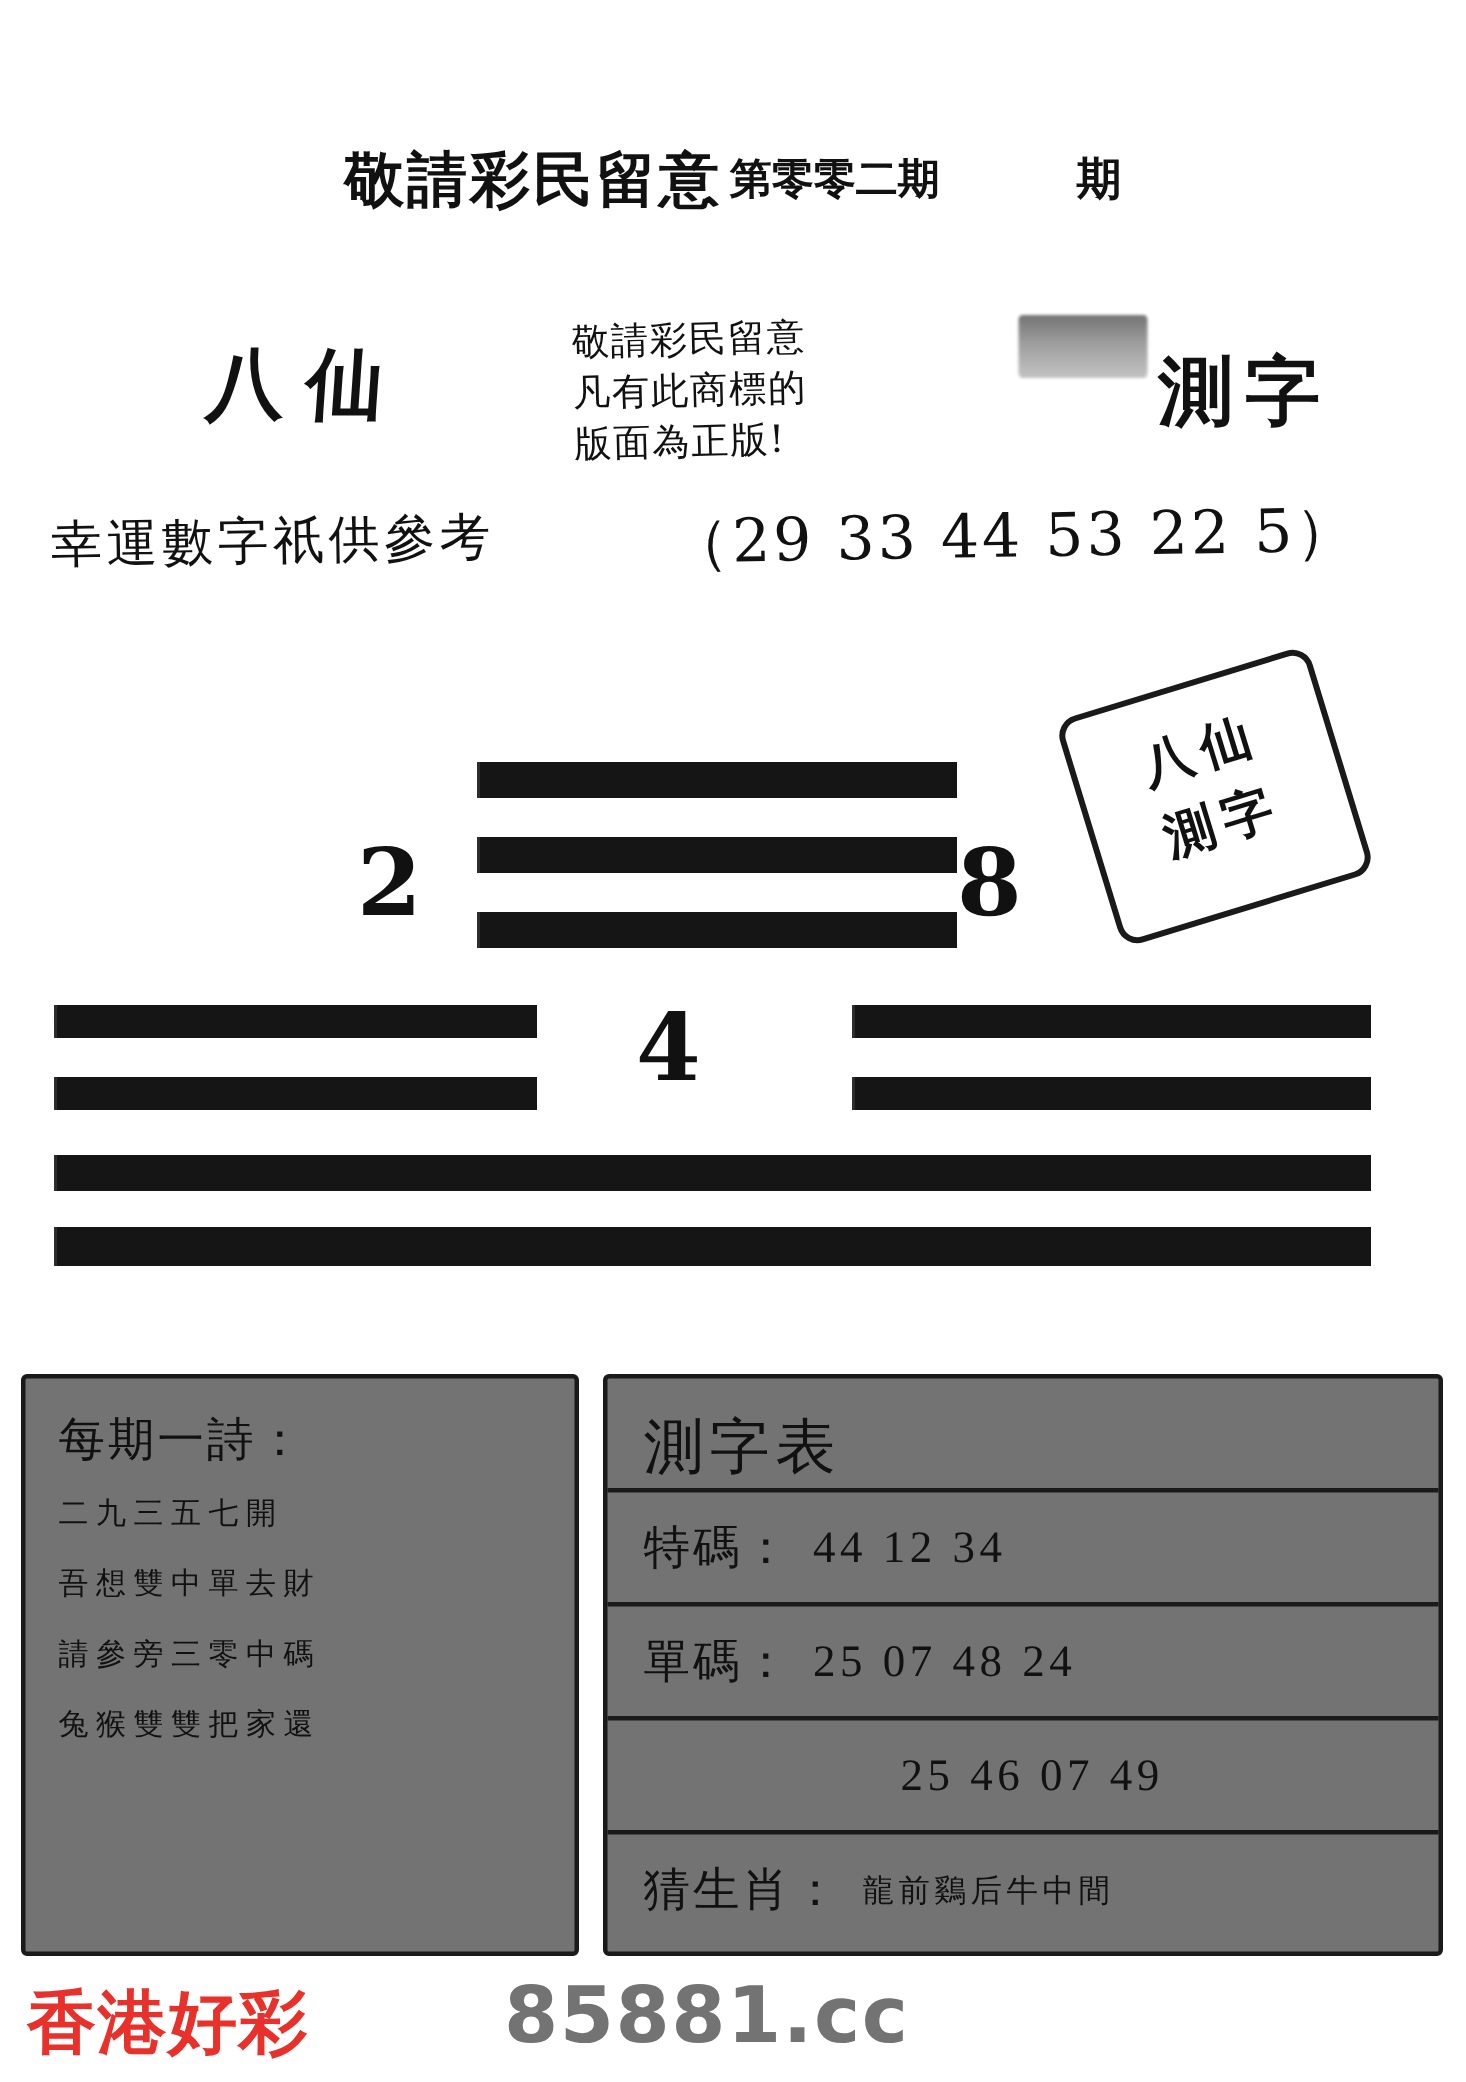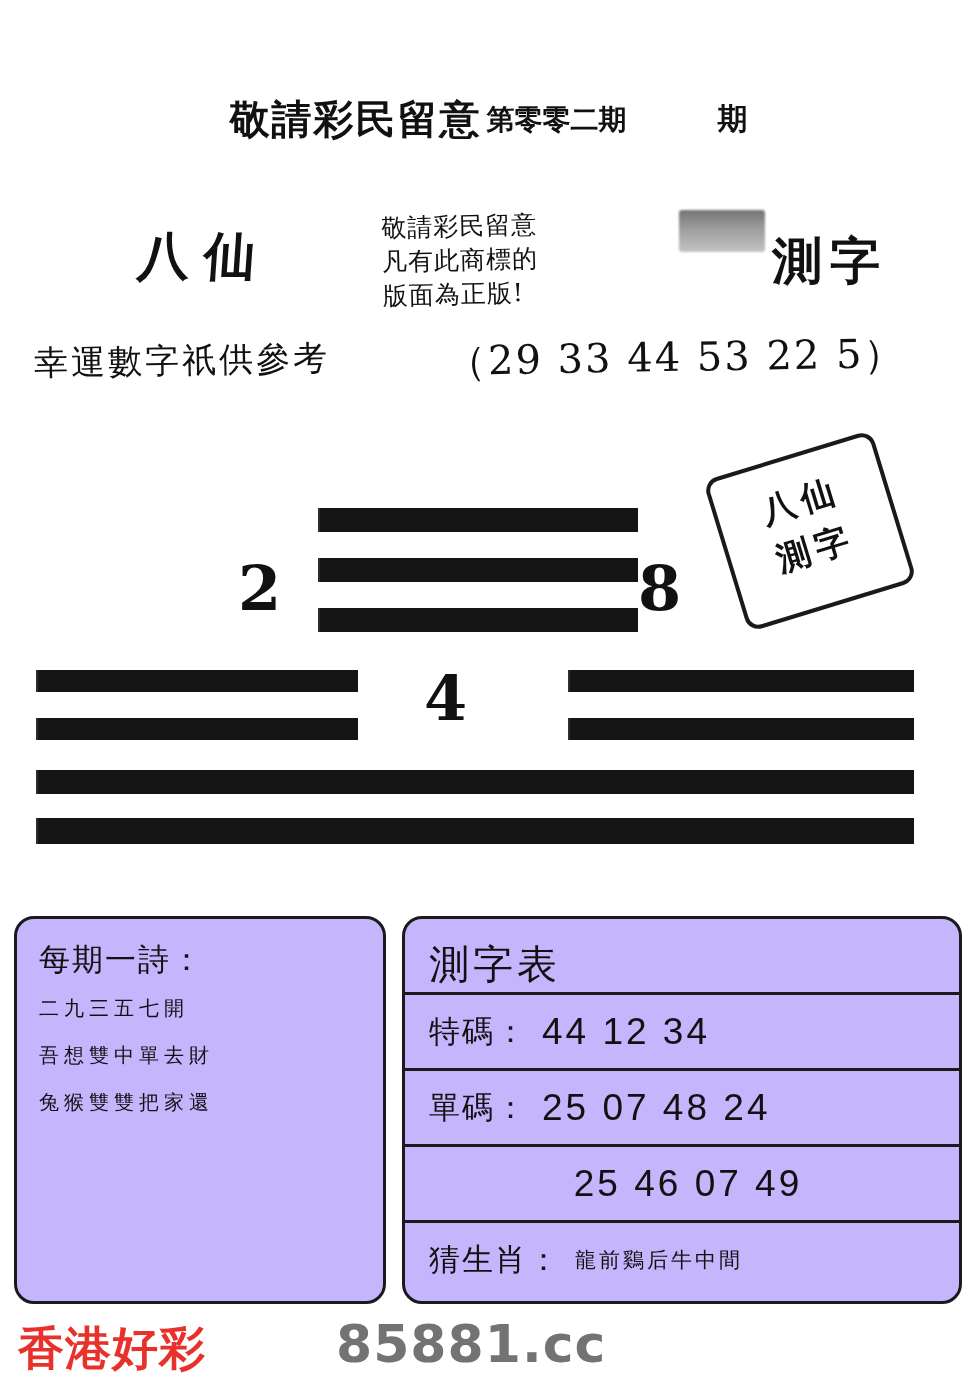--- a/index.html
+++ b/index.html
@@ -165,23 +165,23 @@
   .panels {
     position: absolute;
     top: 916px;
     left: 14px;
     width: 948px;
     height: 388px;
   }
   .panel {
     position: absolute;
     border: 3px solid #1a1a1a;
-    border-radius: 20px;
+    border-radius: 4px;
     box-sizing: border-box;
-    background: #c4b5fd;
+    background: #737373;
   }
   .panel-poem {
     left: 0;
     top: 0;
     width: 372px;
     height: 388px;
     padding: 14px 18px;
   }
   .poem-title {
     font-family: "DejaVu Serif", serif;
@@ -217,22 +217,22 @@
   }
   .tbl-row.first { border-top: 3px solid #1a1a1a; }
   .tbl-label {
     font-family: "DejaVu Serif", serif;
     font-size: 31px;
     letter-spacing: 2px;
     padding-left: 24px;
     white-space: nowrap;
   }
   .tbl-vals {
-    font-family: Liberation Sans, sans-serif;
-    font-size: 37px;
+    font-family: Liberation Serif, serif;
+    font-size: 30px;
     letter-spacing: 3px;
     padding-left: 14px;
     white-space: nowrap;
   }
   .tbl-vals.center {
     padding-left: 12px;
     width: 100%;
     text-align: center;
   }
   .tbl-zodiac {
@@ -325,20 +325,21 @@
     <div>測字</div>
   </div>
 </div>
 
 <div class="panels">
 
   <div class="panel panel-poem">
     <div class="poem-title">每期一詩：</div>
     <div class="poem-line">二九三五七開</div>
     <div class="poem-line">吾想雙中單去財</div>
+    <div class="poem-line">請參旁三零中碼</div>
     <div class="poem-line">兔猴雙雙把家還</div>
   </div>
 
   <div class="panel panel-table">
     <div class="tbl-title">測字表</div>
 
     <div class="tbl-row first">
       <span class="tbl-label">特碼：</span>
       <span class="tbl-vals">44  12    34</span>
     </div>

